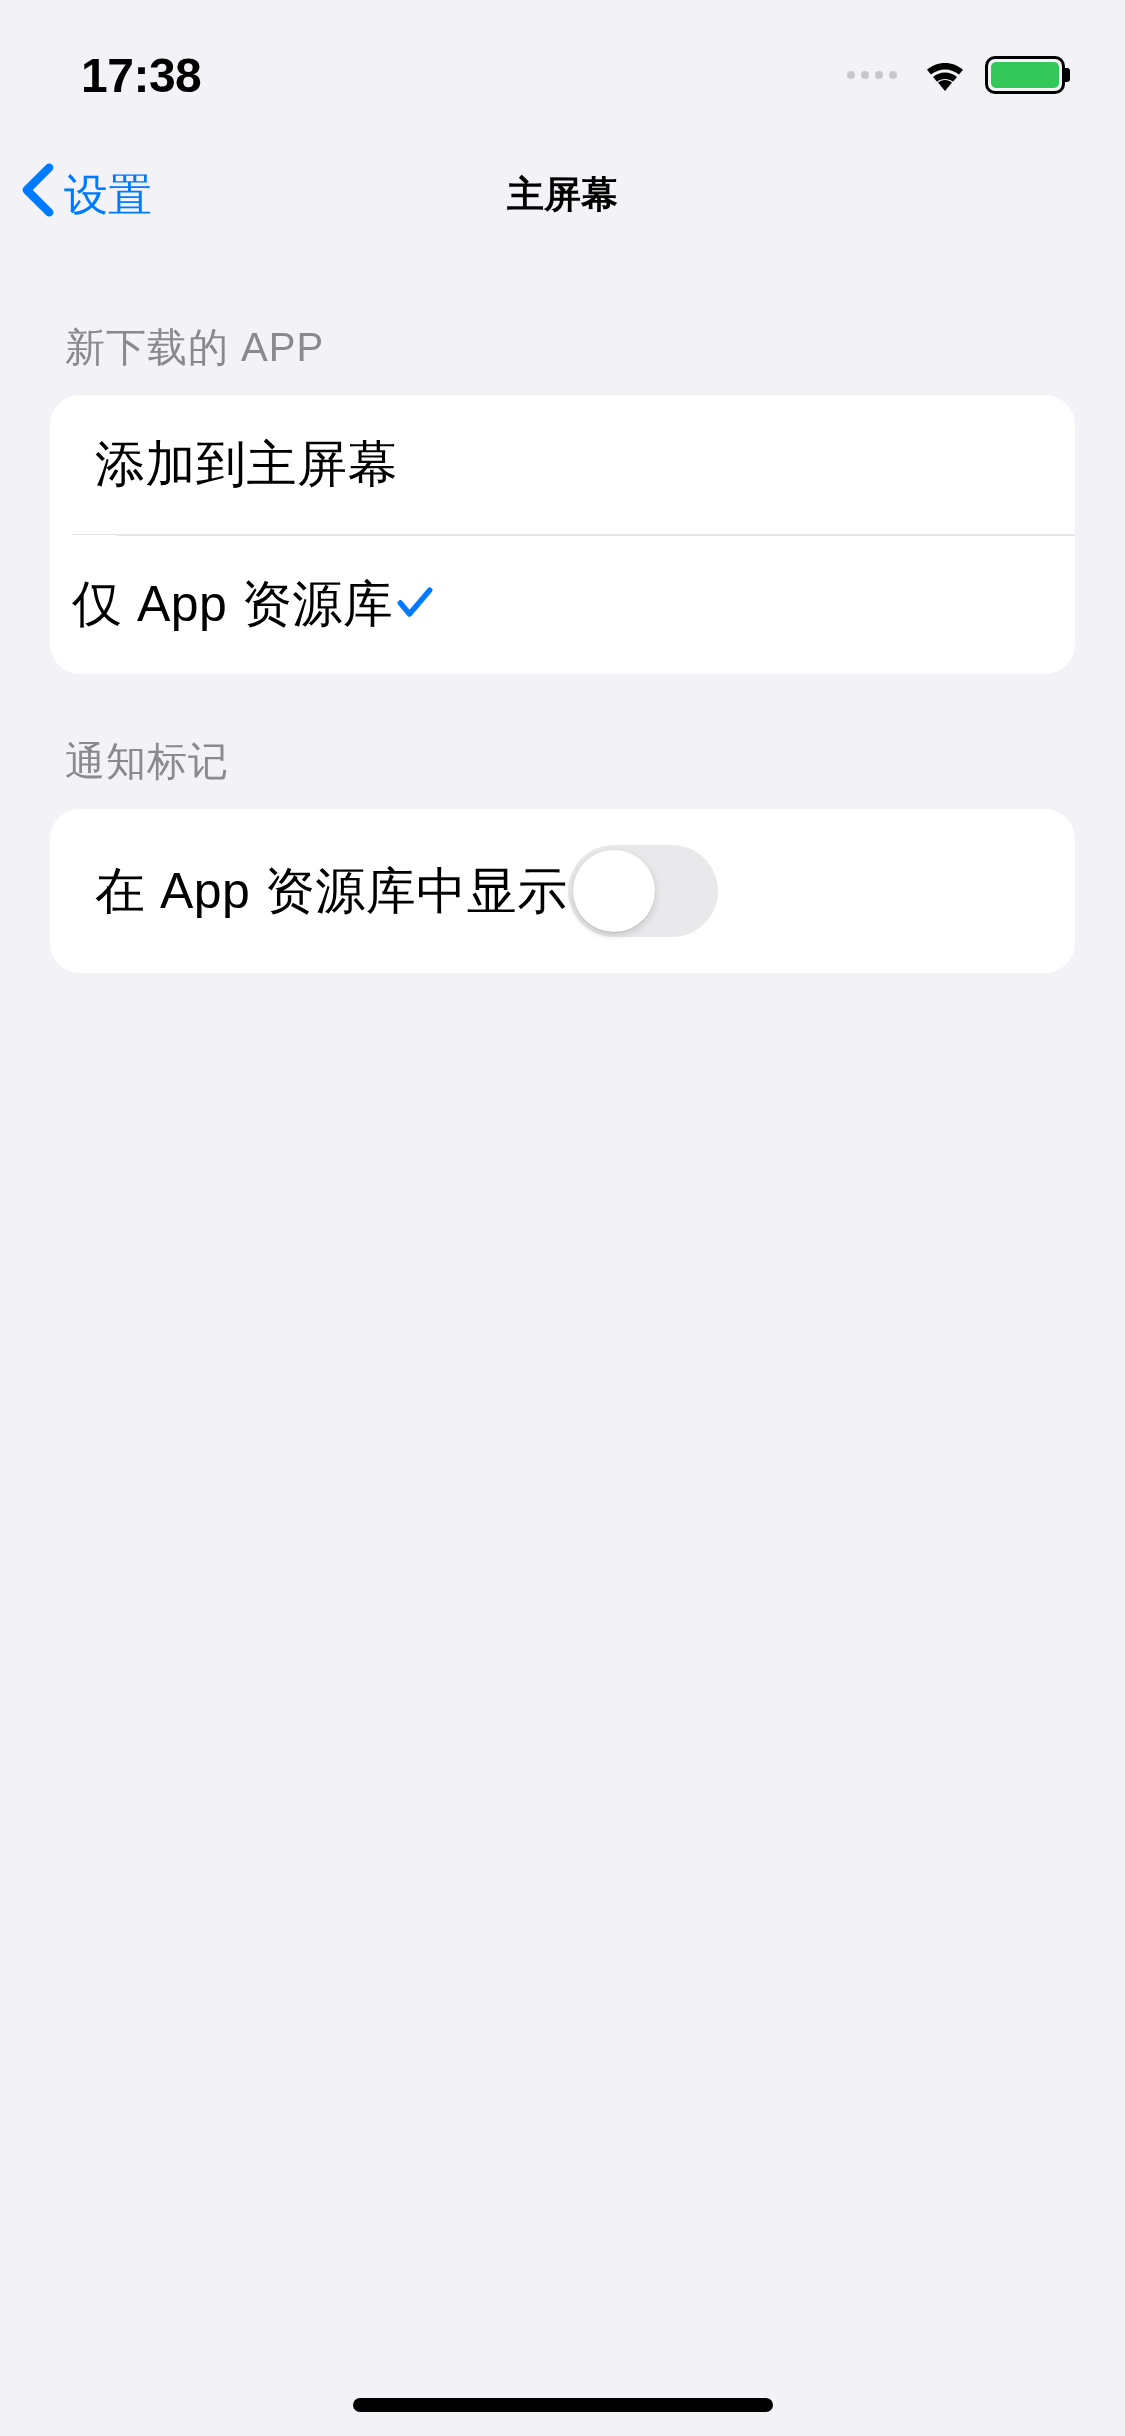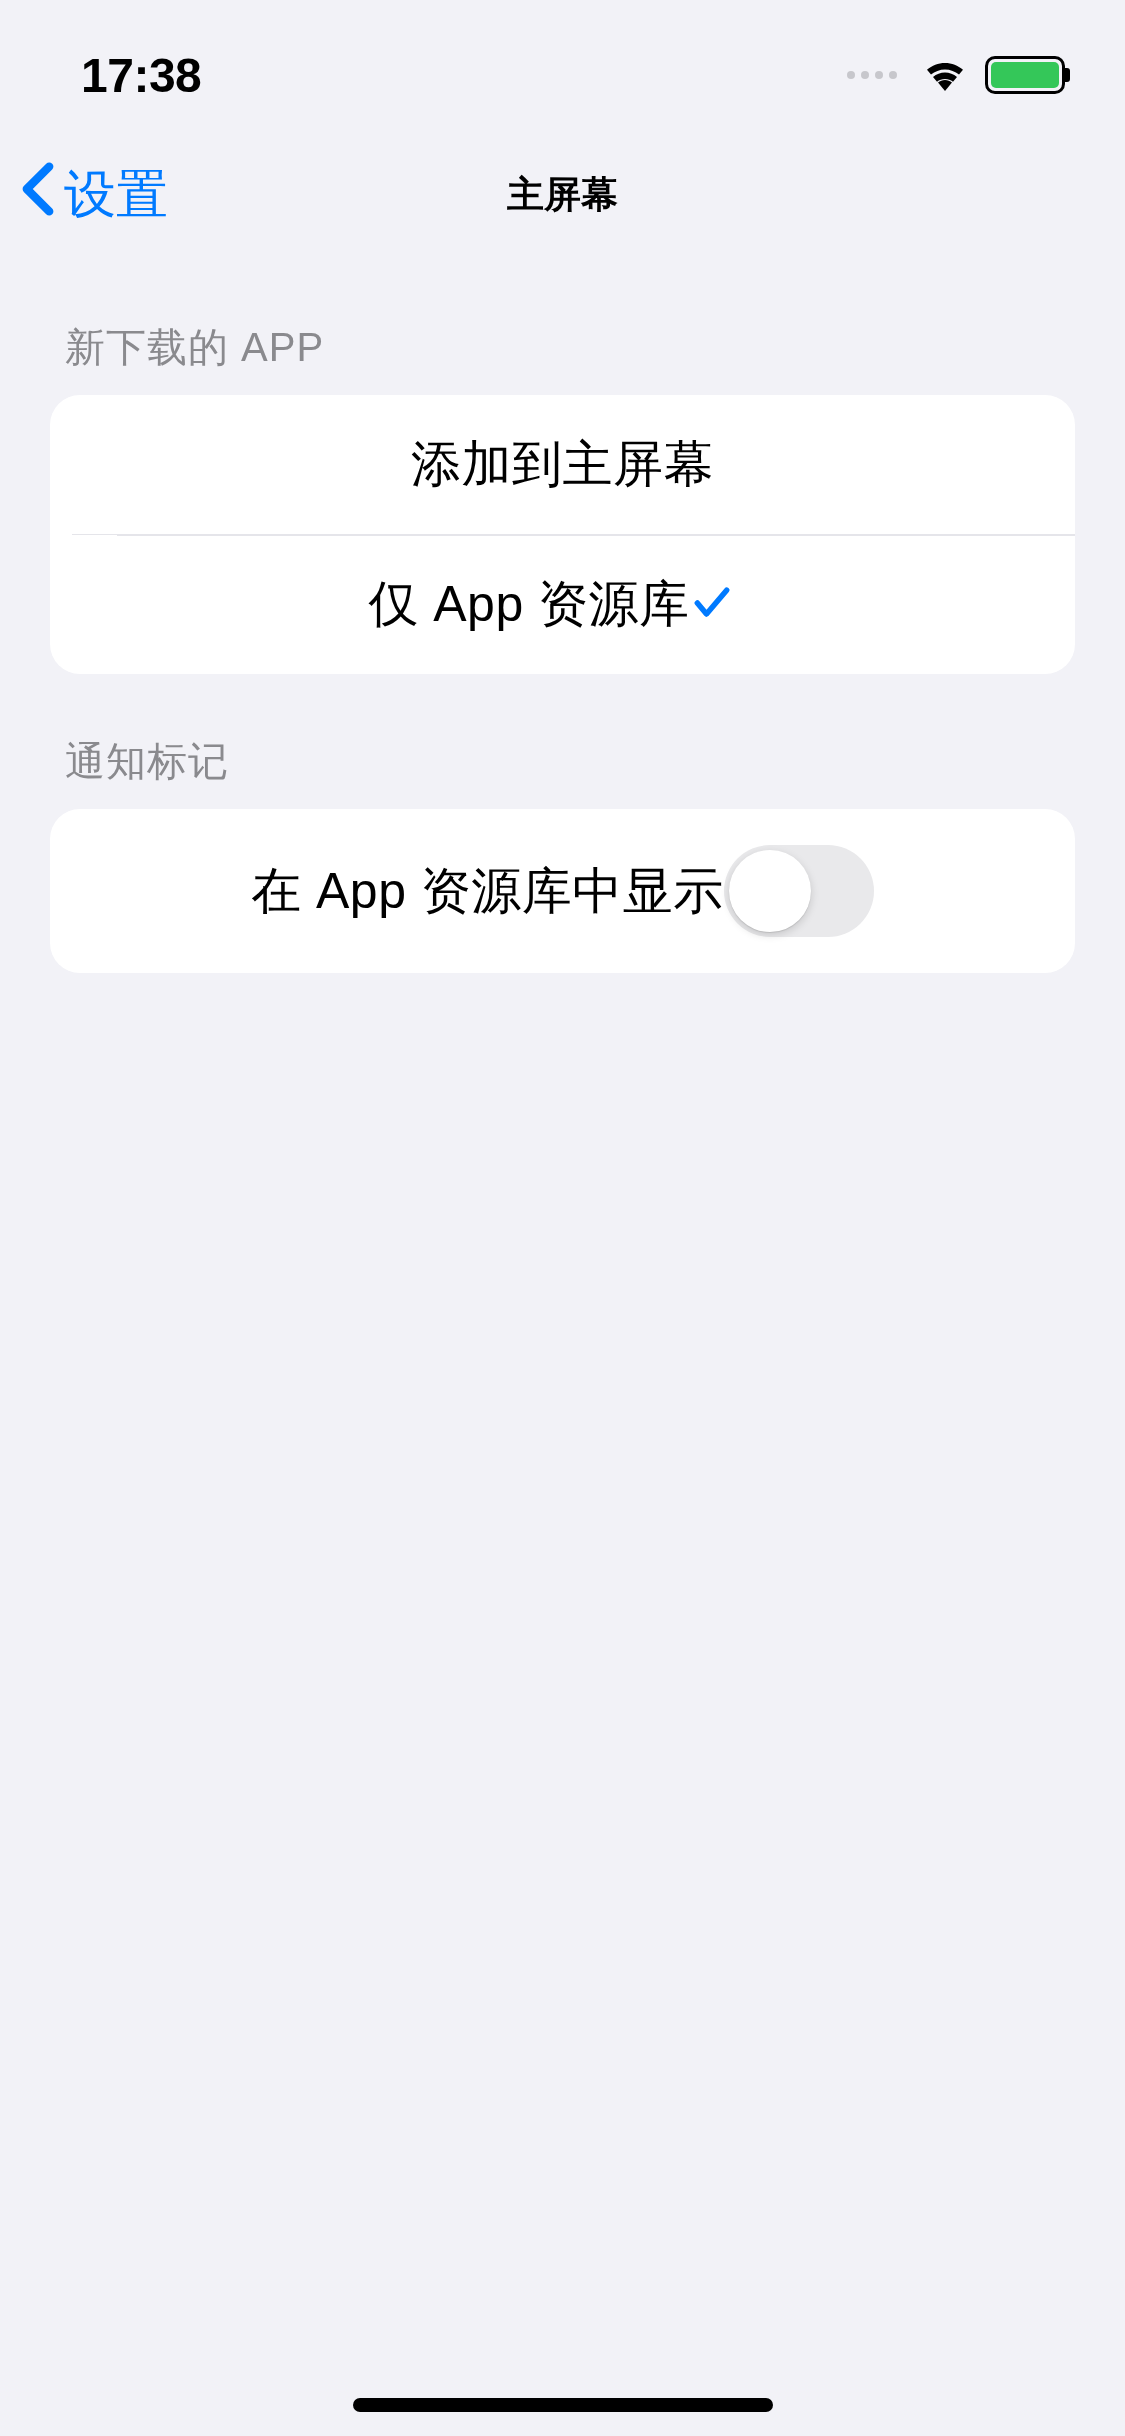--- a/index.html
+++ b/index.html
@@ -82,21 +82,21 @@
       position: relative;
       padding: 0 30px;
     }
     .nav-back {
       position: absolute;
       left: 20px;
       display: flex;
       align-items: center;
       gap: 8px;
       color: #007aff;
-      font-size: 52px;
+      font-size: 44px;
       text-align: right;
     }
     .chevron-left svg {
       width: 36px;
       height: 56px;
     }
     .nav-title {
       font-size: 37px;
       font-weight: 600;
       color: #000;
@@ -111,21 +111,21 @@
       letter-spacing: 1px;
     }
     .list-group {
       background: #ffffff;
       border-radius: 30px;
       overflow: hidden;
     }
     .list-row {
       display: flex;
       align-items: center;
-      justify-content: center;
+      justify-content: flex-start;
       padding: 36px 45px 36px 45px;
       min-height: 130px;
     }
     .list-row + .list-row {
       border-top: 1px solid #e5e5ea;
       margin-left: 22px;
       padding-left: 0;
     }
     .list-group .list-row:not(:first-child) {
       position: relative;

